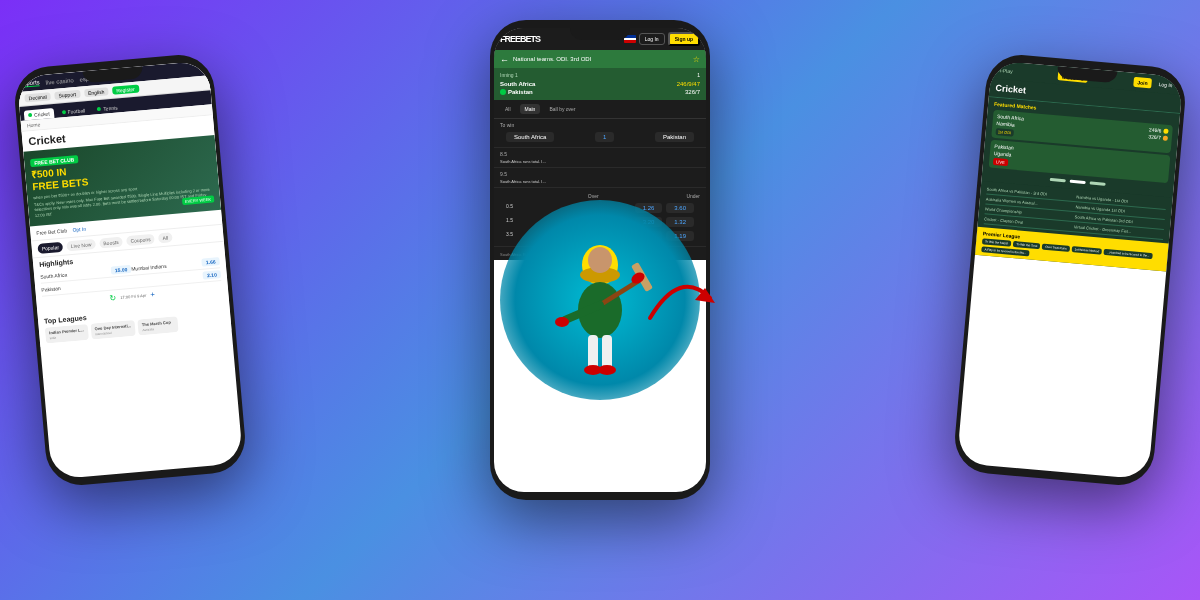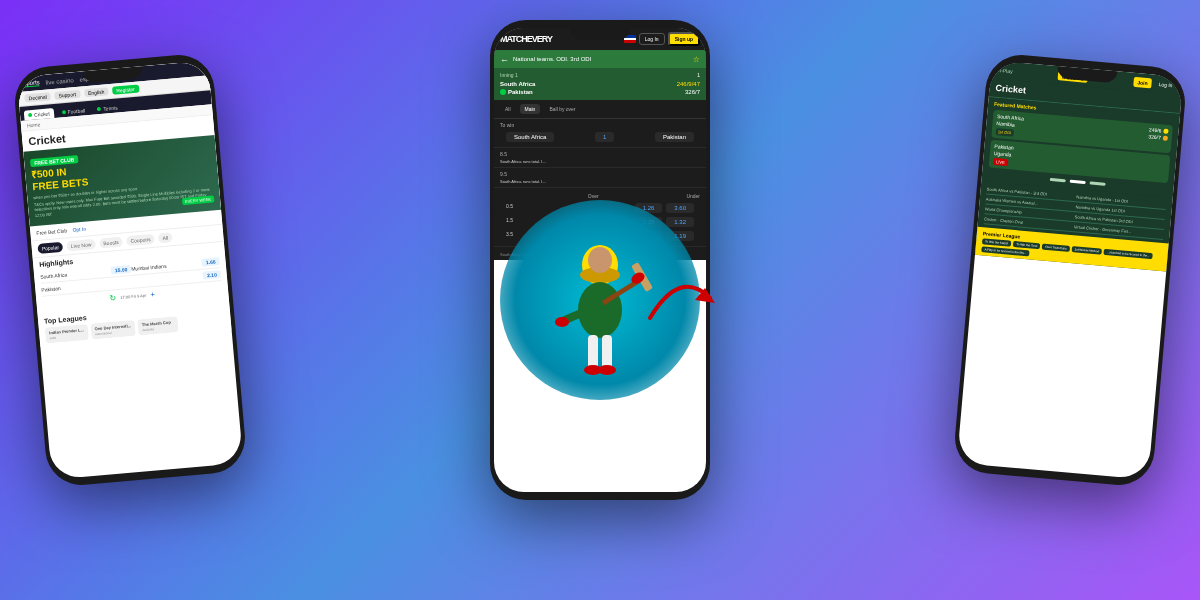--- a/index.html
+++ b/index.html
@@ -803,21 +803,21 @@
 </div>
 
 <div class="phone phone-center">
   <div class="phone-screen">
     <div class="phone-notch"></div>
 
     <div class="center-screen">
 
       <div class="pm-header">
         <div class="pm-logo">
-          <span>MATCH</span><span style="color:#fff">EVERY</span>
+          <span>FREE</span><span style="color:#fff">BETS</span>
         </div>
         <div class="pm-header-btns">
           <div class="pm-flag"></div>
           <button class="pm-login-btn">Log In</button>
           <button class="pm-signup-btn">Sign up</button>
         </div>
       </div>
 
       <div class="pm-match-header">
         <span class="pm-back-btn">←</span>

